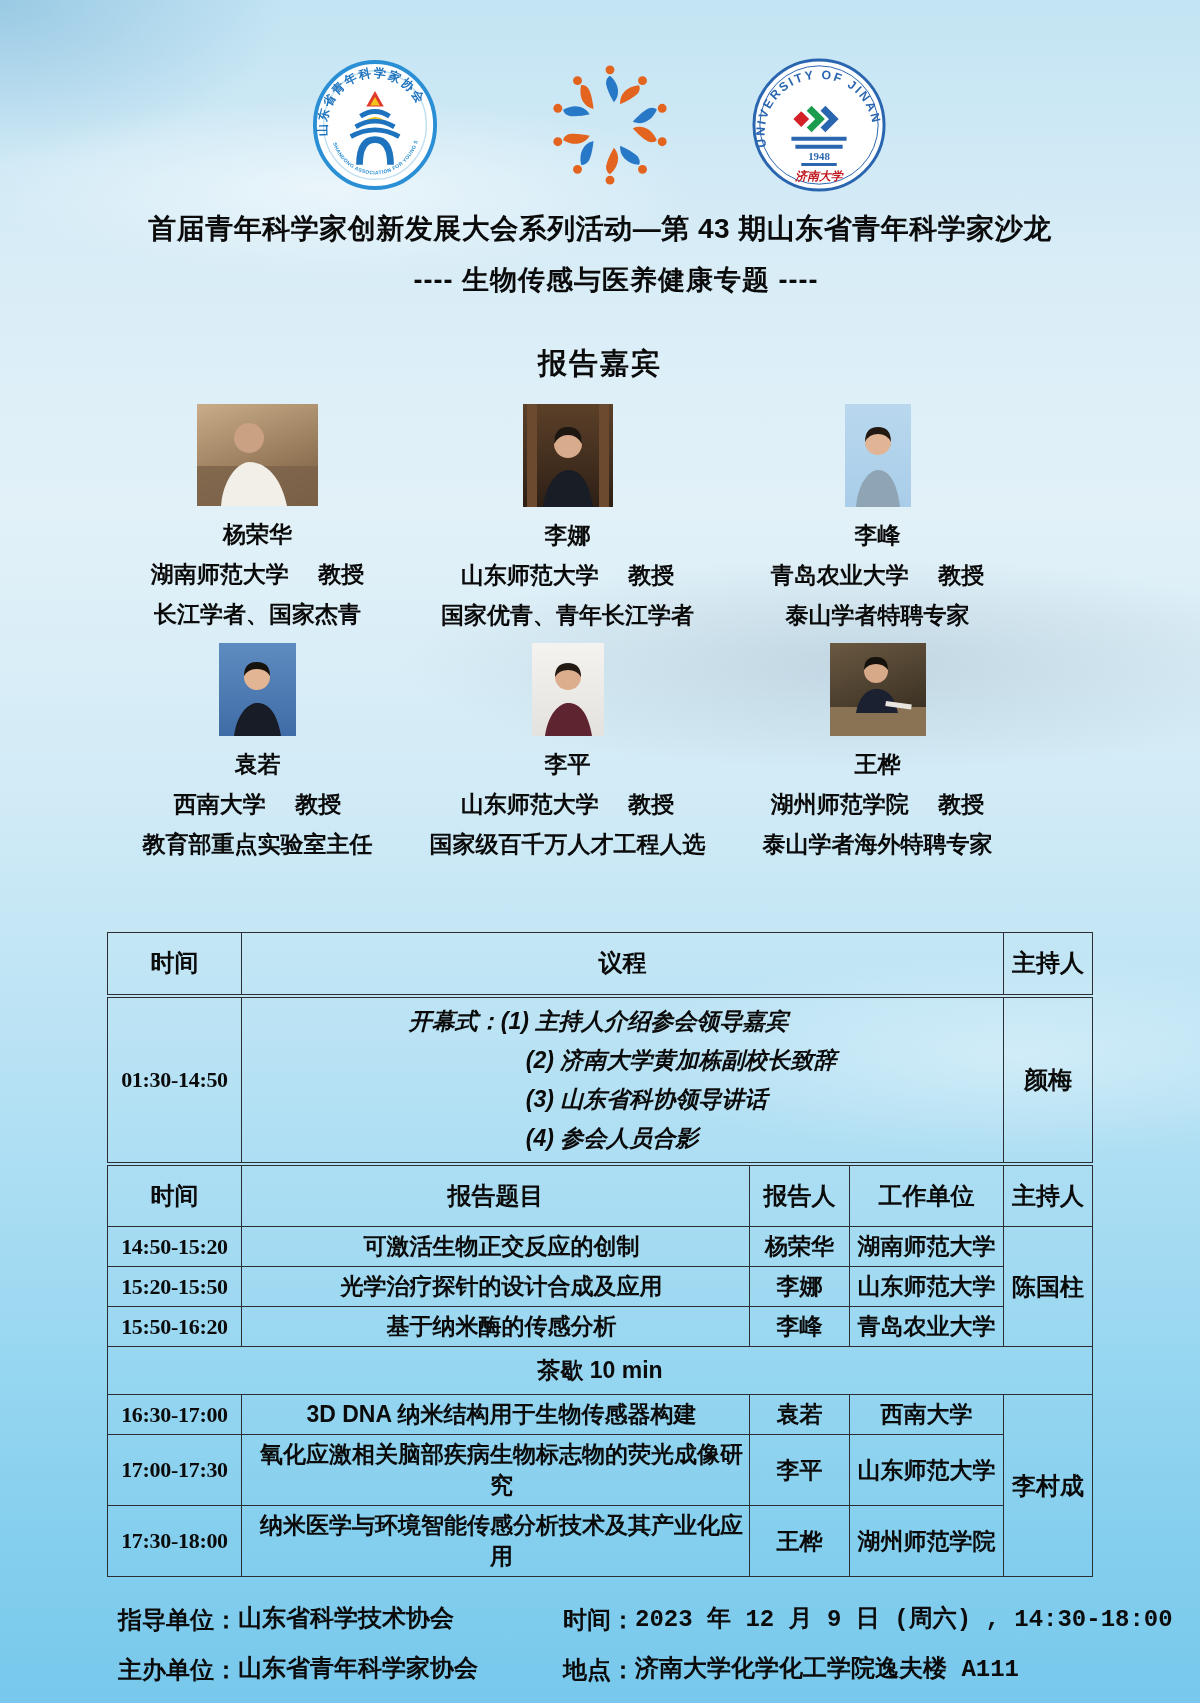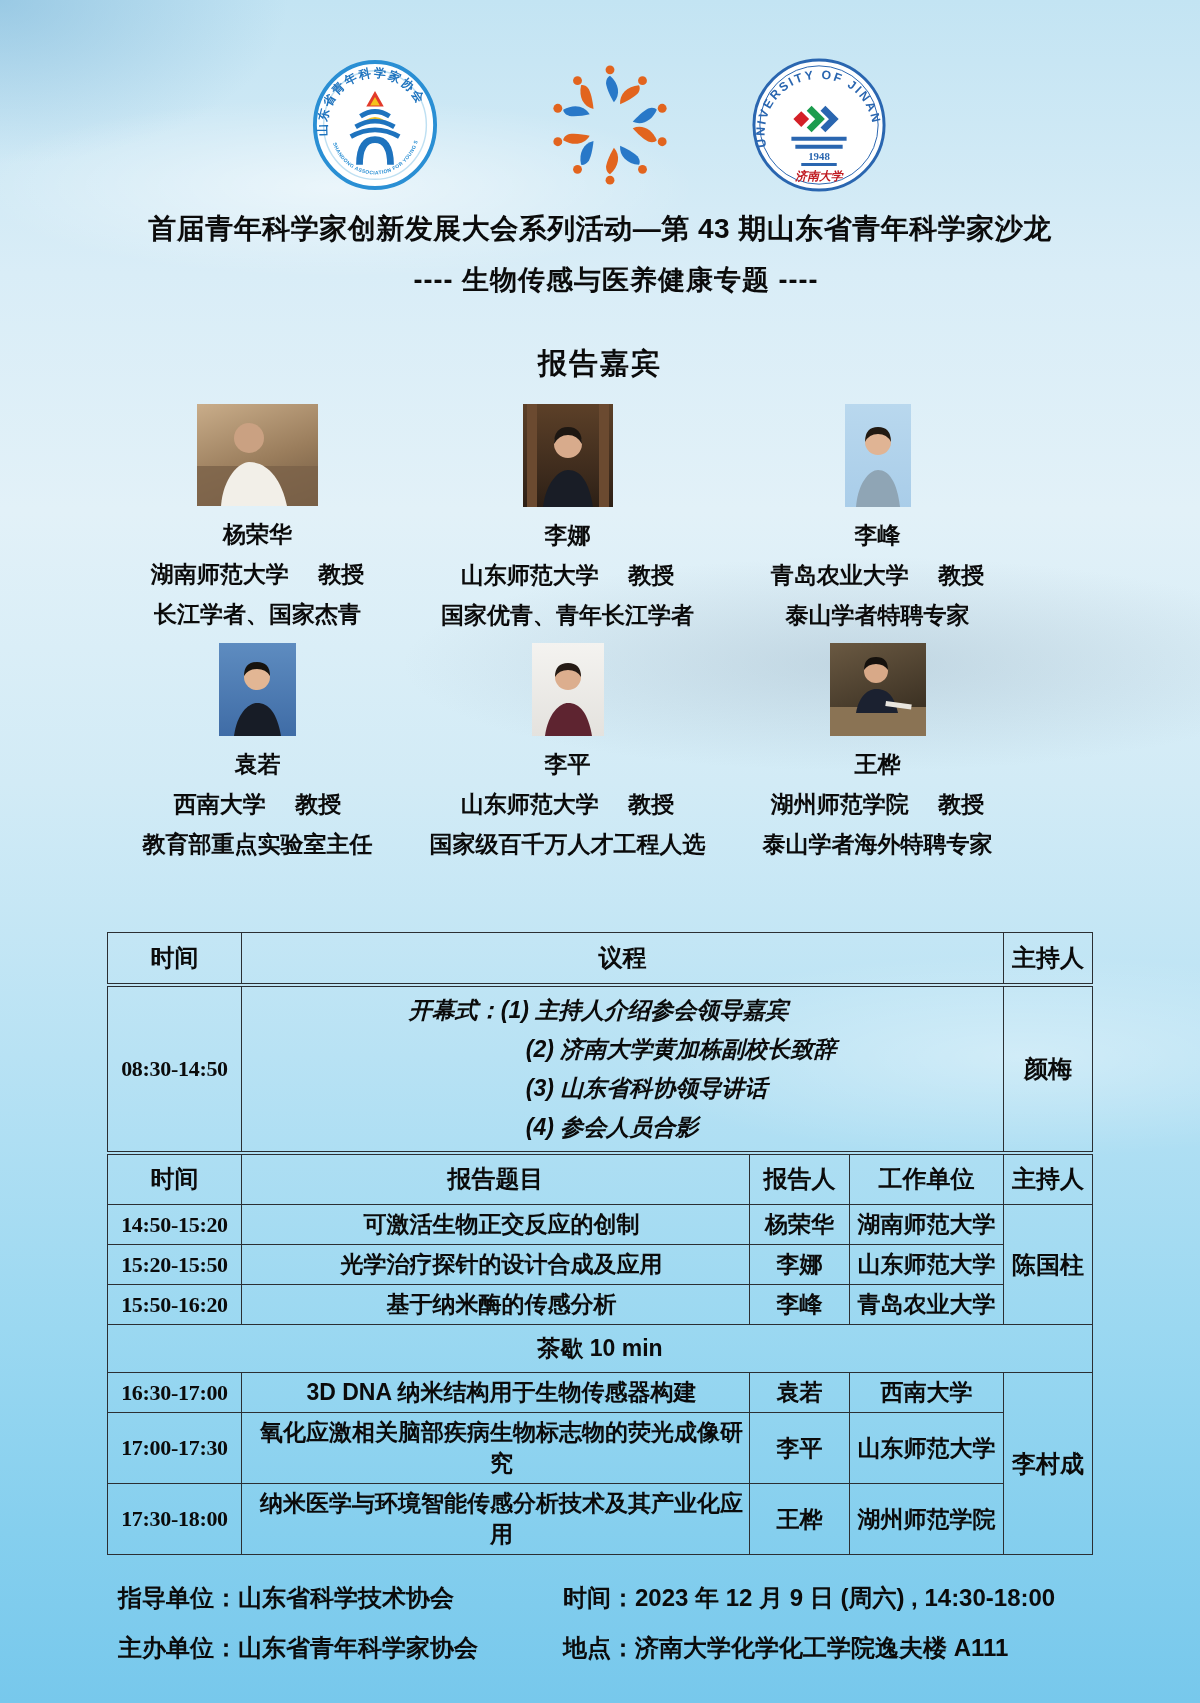--- a/index.html
+++ b/index.html
@@ -45,42 +45,42 @@
   .sp-affil{ margin-top:9px; font-size:23px; font-weight:800; }
   .sp-honor{ margin-top:9px; font-size:23px; font-weight:800; }
 
   
   .agenda{ margin:72px auto 0 auto; width:985px; border-collapse:collapse; table-layout:fixed; }
   .agenda col.c-time{ width:134px; } .agenda col.c-topic{ width:508px; }
   .agenda col.c-speaker{ width:100px; } .agenda col.c-org{ width:154px; }
   .agenda col.c-host{ width:89px; }
   .agenda th,.agenda td{ border:1.6px solid #2b2f33; font-weight:800; text-align:center; vertical-align:middle; padding:4px 2px; }
   .agenda .dbl{ border-bottom:4px double #2b2f33; }
-  .agenda th{ font-size:24px; height:52px; }
+  .agenda th{ font-size:24px; height:63px; }
   .t-time{ font-family:"Liberation Serif", serif; font-size:22px; letter-spacing:-.3px; }
   .t-topic{ text-align:right; padding-left:14px !important; font-size:23px; }
   .t-cell{ font-size:23px; }
   .t-host{ font-size:24px; }
   .row-std{ height:40px; }
   .row-open{ height:158px; }
   .row-break{ height:48px; }
   .open-cell{ text-align:center !important;font-style:italic; }
   .open-block{ display:inline-block; text-align:left; font-size:23px; line-height:39px; }
   .open-line{ white-space:nowrap; }
   .open-indent{ padding-left:117px; }
   .break-cell{ font-size:23px; }
 
   
   .footer{ margin:26px 0 0 118px; display:flex; }
   .f-col{ display:flex; flex-direction:column; }
   .f-left{ width:445px; }
   .f-right{ width:560px; }
   .f-row{ display:flex; margin-bottom:17px; font-size:24px; font-weight:800; line-height:33px; }
   .f-label{ white-space:nowrap; }
-  .f-val{ white-space:nowrap; }
+  .f-val{ white-space:nowrap;font-family:Liberation Mono, monospace; }
 
   svg text{ font-weight:700; }
 </style>
 </head>
 <body>
 
 <div class="page">
 
   <div class="logos">
 
@@ -240,21 +240,21 @@
         <col class="c-org">
         <col class="c-host">
     </colgroup>
     <tbody>
         <tr>
       <th class="dbl">时间</th>
       <th class="dbl" colspan="3">议程</th>
       <th class="dbl">主持人</th>
     </tr>
     <tr class="row-open">
-      <td class="t-time dbl">08:30-14:50</td>
+      <td class="t-time dbl">01:30-14:50</td>
       <td class="open-cell dbl" colspan="3">
         <div class="open-block">
           <div class="open-line"><span>开幕式：</span><span>(1) 主持人介绍参会领导嘉宾</span></div>
           <div class="open-line open-indent">(2) 济南大学黄加栋副校长致辞</div>
           <div class="open-line open-indent">(3) 山东省科协领导讲话</div>
           <div class="open-line open-indent">(4) 参会人员合影</div>
         </div>
       </td>
       <td class="t-host dbl">颜梅</td>
     </tr>

